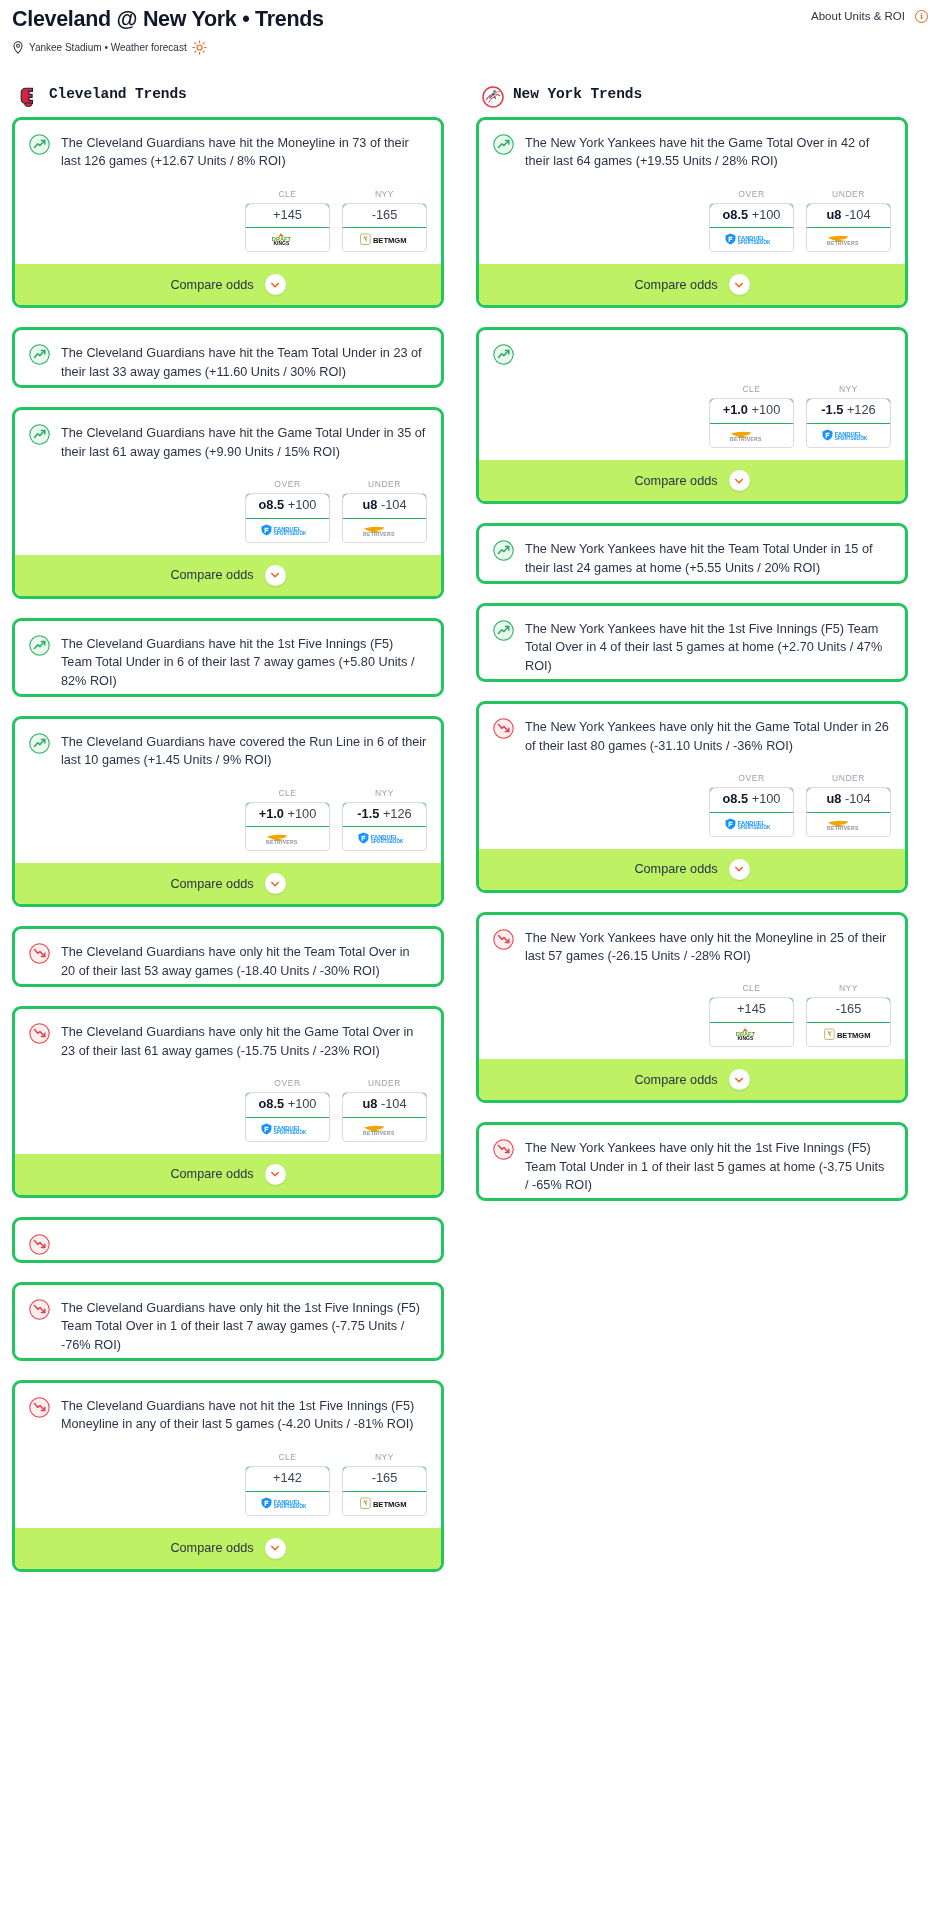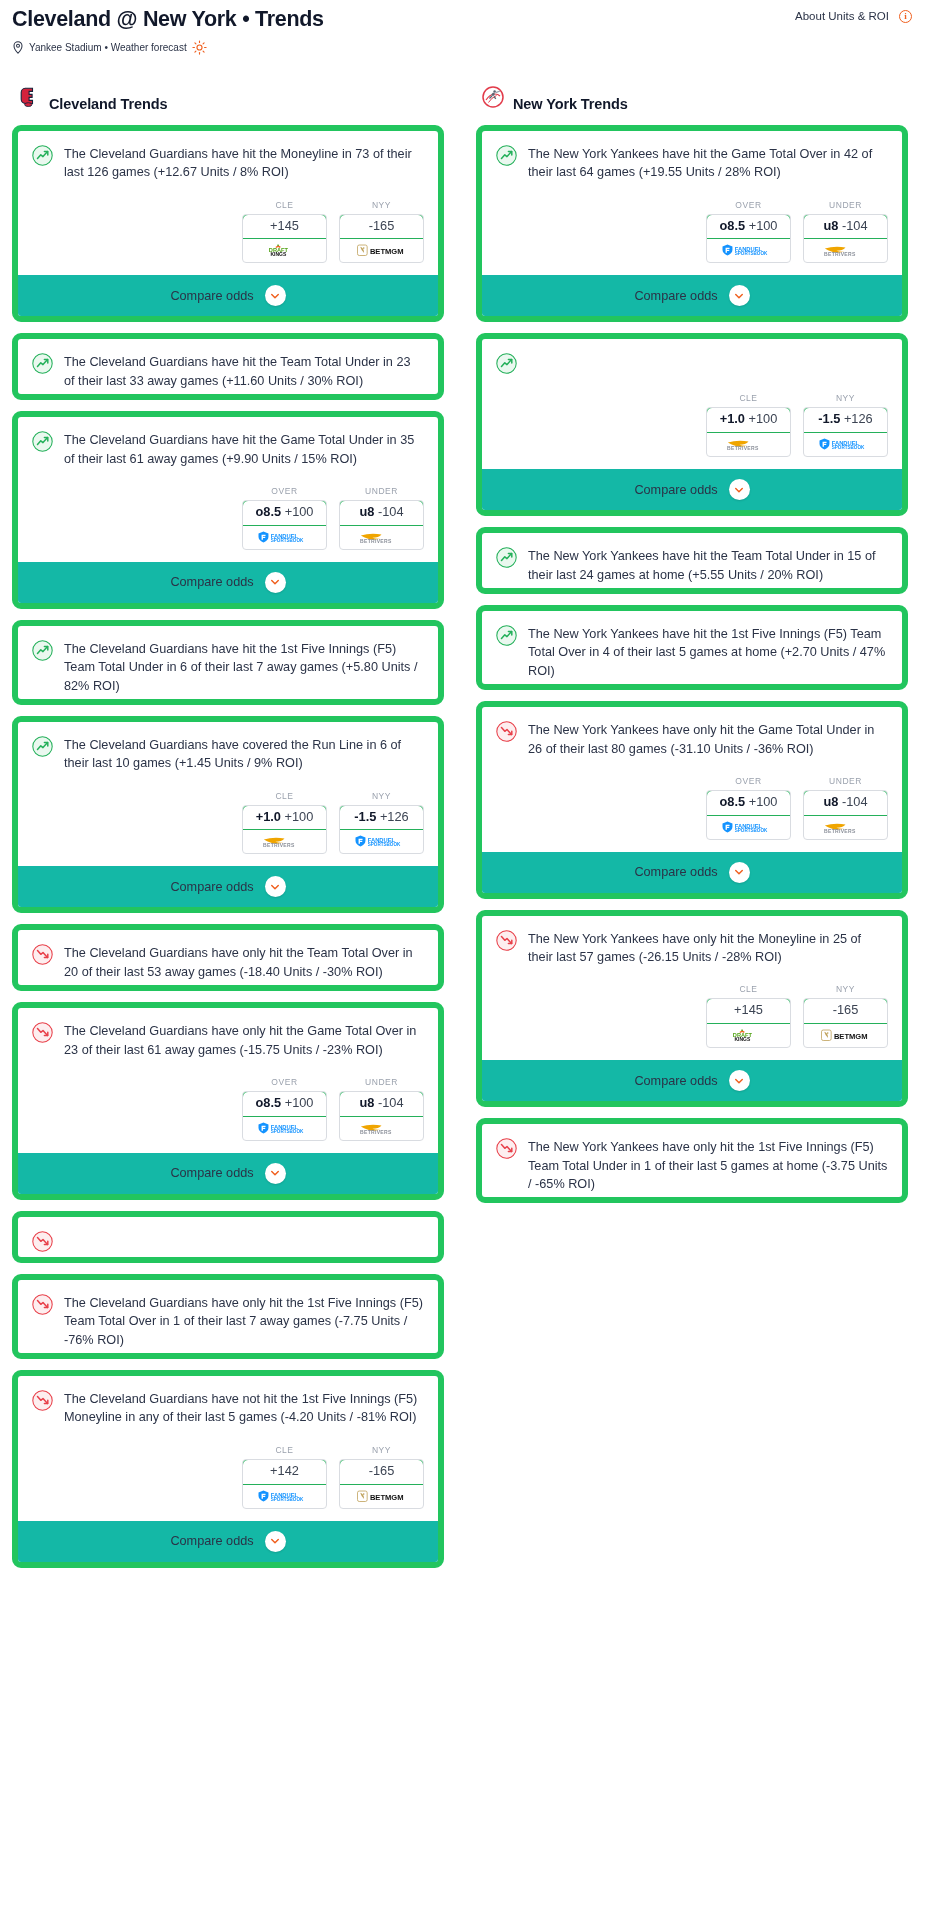--- a/index.html
+++ b/index.html
@@ -4,21 +4,21 @@
 <style>
   * { box-sizing: border-box; }
   html, body { margin: 0; padding: 0; }
   body {
     width: 940px;
     background: #ffffff;
     font-family: "Liberation Sans", sans-serif;
     color: #1b2334;
     -webkit-font-smoothing: antialiased;
   }
-  .page { width: 940px; padding: 6px 28px 24px 12px; }
+  .page { width: 940px; padding: 6px 12px 24px 12px; }
 
   
   .header-row {
     display: flex;
     align-items: flex-start;
     justify-content: space-between;
   }
   .page-title {
     font-size: 21.5px;
     font-weight: 700;
@@ -62,39 +62,40 @@
   .columns {
     display: flex;
     gap: 32px;
     margin-top: 31px;
     align-items: flex-start;
   }
   .column { width: 432px; flex: 0 0 432px; }
 
   .col-header {
     display: flex;
-    align-items: flex-end;
+    align-items: flex-start;
     gap: 9px;
-    margin-bottom: 13px;
+    margin-bottom: 4px;
     padding-left: 6px;
+    font-family: Liberation Mono, monospace;
   }
   .col-header h2 {
     font-size: 14.5px;
     font-weight: 700;
     margin: 0;
     color: #11182a;
     letter-spacing: -0.1px;
   }
 
   
   .card {
-    border: 6px solid #22c55e;
+    border: 3px solid #22c55e;
     border-radius: 9px;
     background: #fff;
-    margin-bottom: 11px;
+    margin-bottom: 19px;
     overflow: hidden;
   }
   .card-body { padding: 13px 14px 4px 14px; display: flex; gap: 10px; }
   .trend-icon { flex: 0 0 22px; width: 22px; height: 22px; margin-top: 1px; }
   .trend-text {
     font-size: 12.7px;
     line-height: 1.45;
     color: #2b3347;
     padding-top: 1px;
   }
@@ -139,21 +140,21 @@
   .book-row {
     height: 23px;
     display: flex;
     align-items: center;
     justify-content: center;
   }
   .book-logo { height: 13px; display: block; }
 
   
   .compare {
-    background: #14b8a6;
+    background: #bef264;
     padding: 10px 0 10px 0;
     display: flex;
     align-items: center;
     justify-content: center;
     gap: 11px;
     font-size: 12.7px;
     color: #2b3347;
     cursor: pointer;
   }
   .chev-btn {

